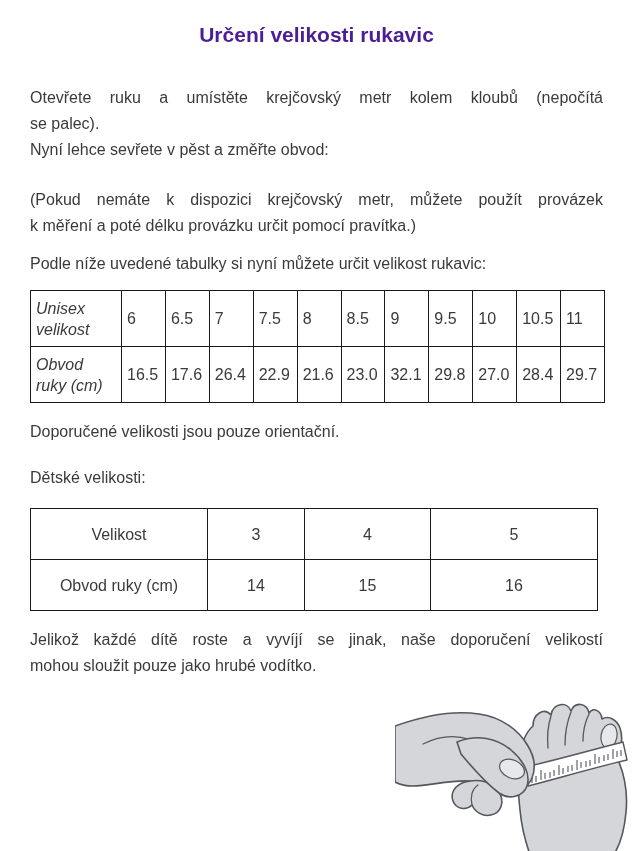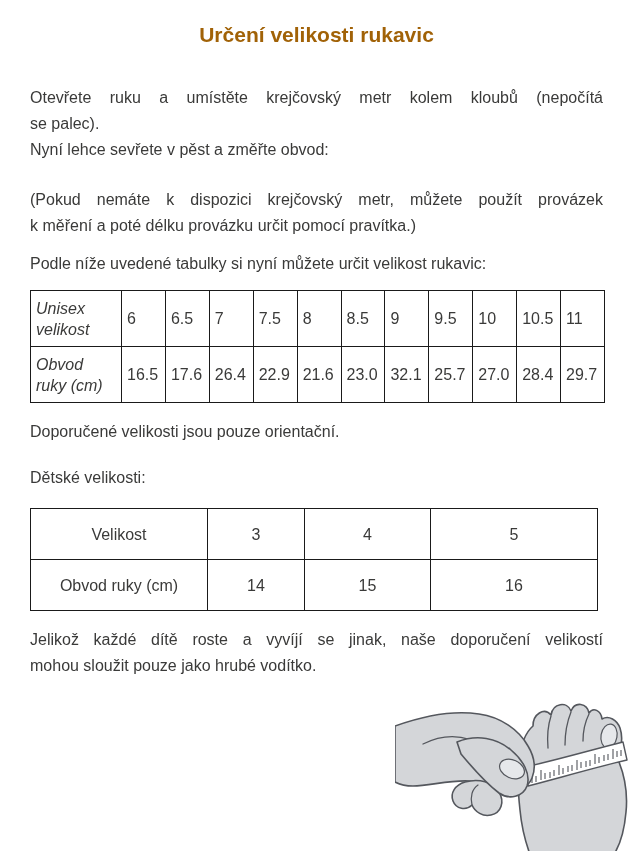--- a/index.html
+++ b/index.html
@@ -15,21 +15,21 @@
     width:633px;height:851px;
     padding:0 30px;
     box-sizing:border-box;
   }
   h1.doc-title{
     margin:22px 0 0;
     font-size:21px;
     line-height:26px;
     font-weight:700;
     text-align:center;
-    color:#a16207;
+    color:#4c1d95;
   }
   .para{
     font-size:16px;
     line-height:26px;
     margin:0;
   }
   .jline{display:block;text-align:justify;text-align-last:justify;}
   .nline{display:block;}
   .p-intro{margin-top:37px;}
   .p-note{margin-top:24px;}
@@ -99,21 +99,21 @@
       </tr>
       <tr>
         <td class="lbl">Obvod ruky (cm)</td>
         <td>16.5</td>
         <td>17.6</td>
         <td>26.4</td>
         <td>22.9</td>
         <td>21.6</td>
         <td>23.0</td>
         <td>32.1</td>
-        <td>25.7</td>
+        <td>29.8</td>
         <td>27.0</td>
         <td>28.4</td>
         <td>29.7</td>
       </tr>
     </tbody>
   </table>
 
   <p class="para p-disclaimer">Doporučené velikosti jsou pouze orientační.</p>
 
   <p class="para p-kids-head">Dětské velikosti:</p>

